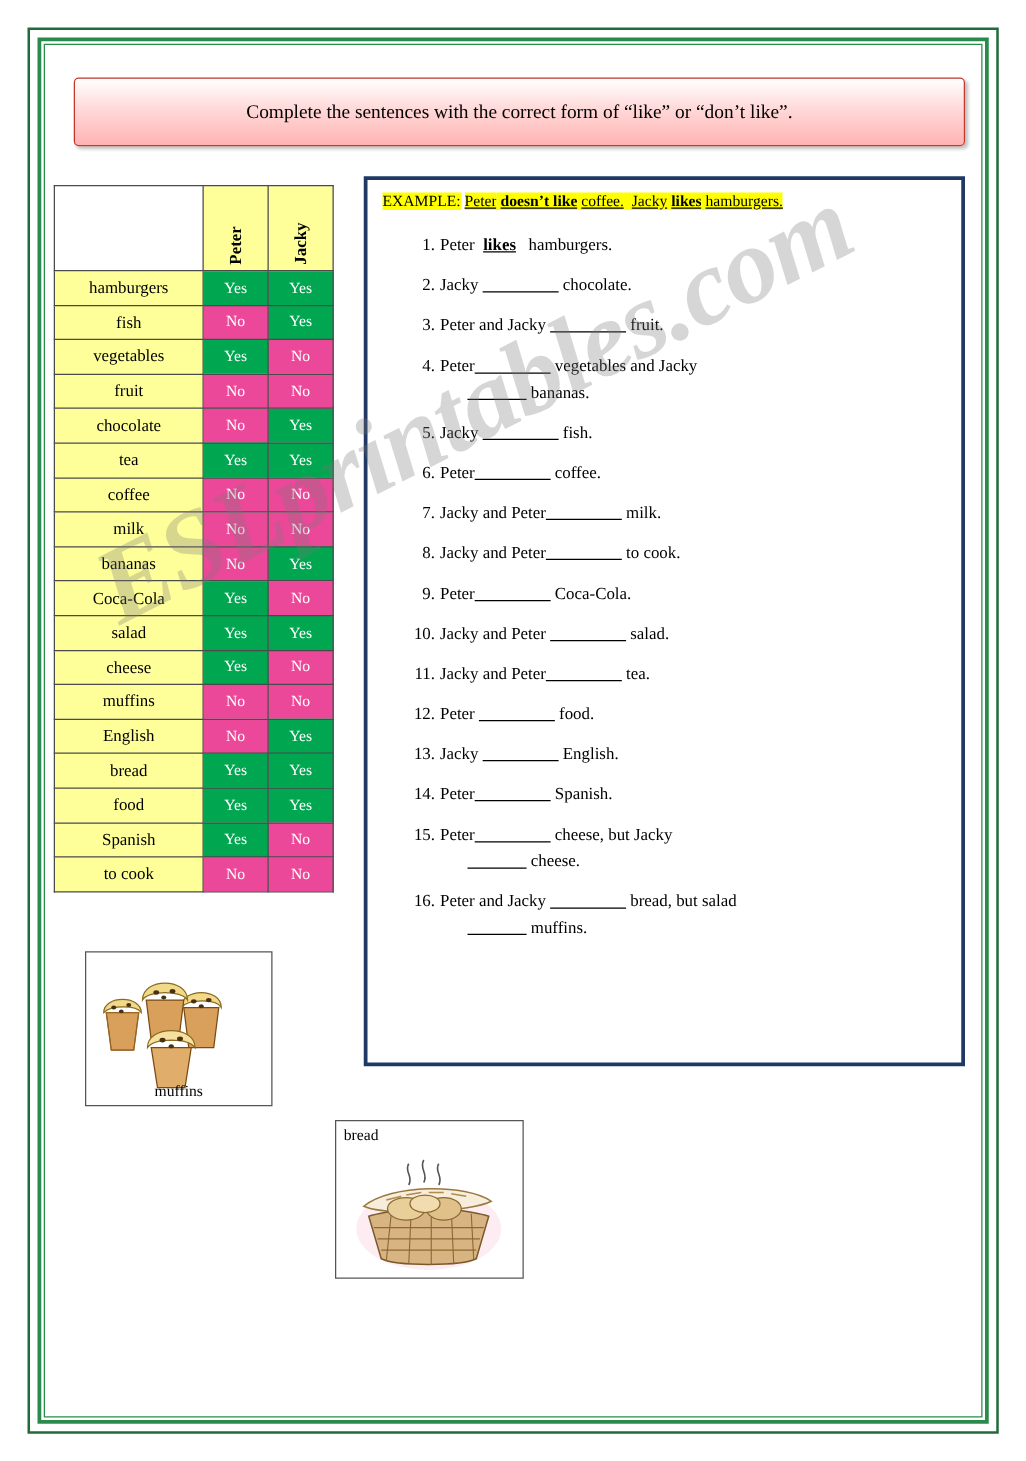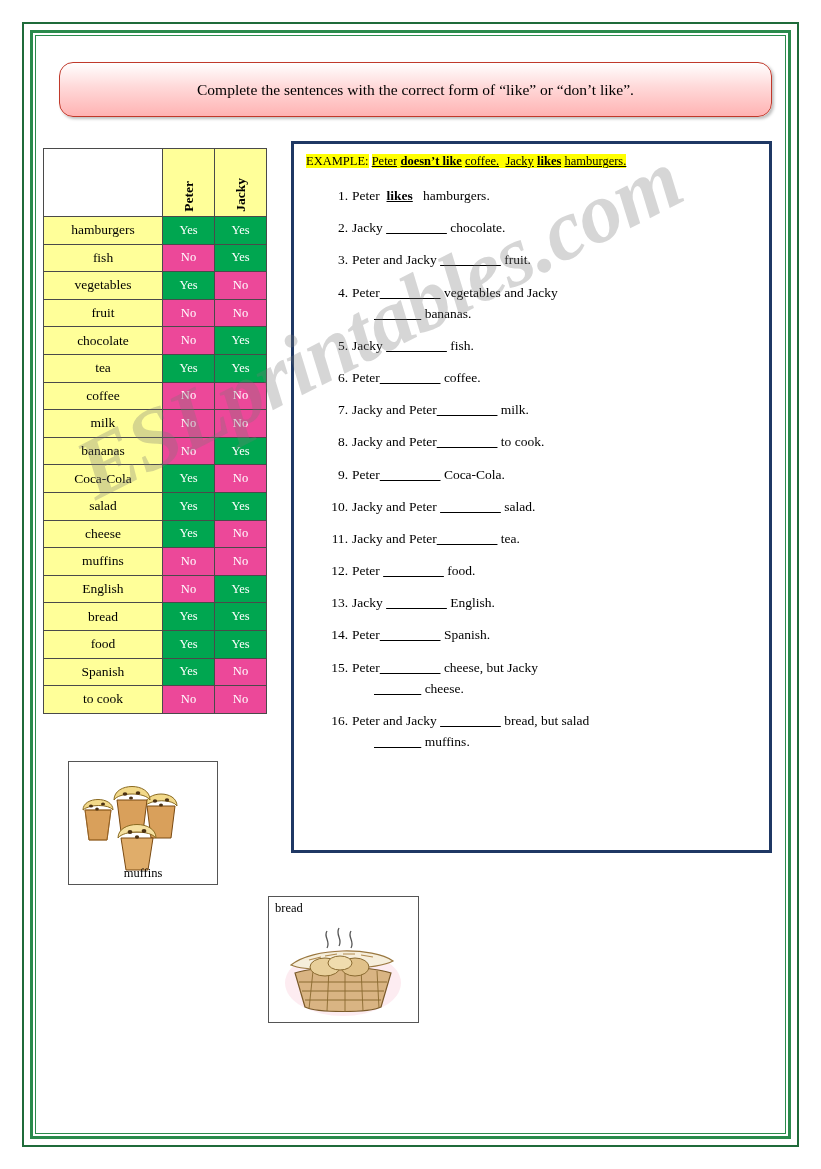--- a/index.html
+++ b/index.html
@@ -32,21 +32,21 @@
     box-sizing:border-box;
   }
 
   
   .title-banner{
     position:absolute;
     left:59px;top:62px;
     width:713px;height:55px;
     box-sizing:border-box;
     border:1px solid #c0392b;
-    border-radius:14px;
+    border-radius:4px;
     background:linear-gradient(to bottom,#ffffff 0%,#ffd9d9 45%,#ffb3b3 100%);
     display:flex;align-items:center;justify-content:center;
     box-shadow:2px 2px 3px rgba(0,0,0,0.25);
   }
   .title-banner .t{
     font-size:15.5px;
     color:#000;
     font-family:"Liberation Serif", serif;
   }
 

